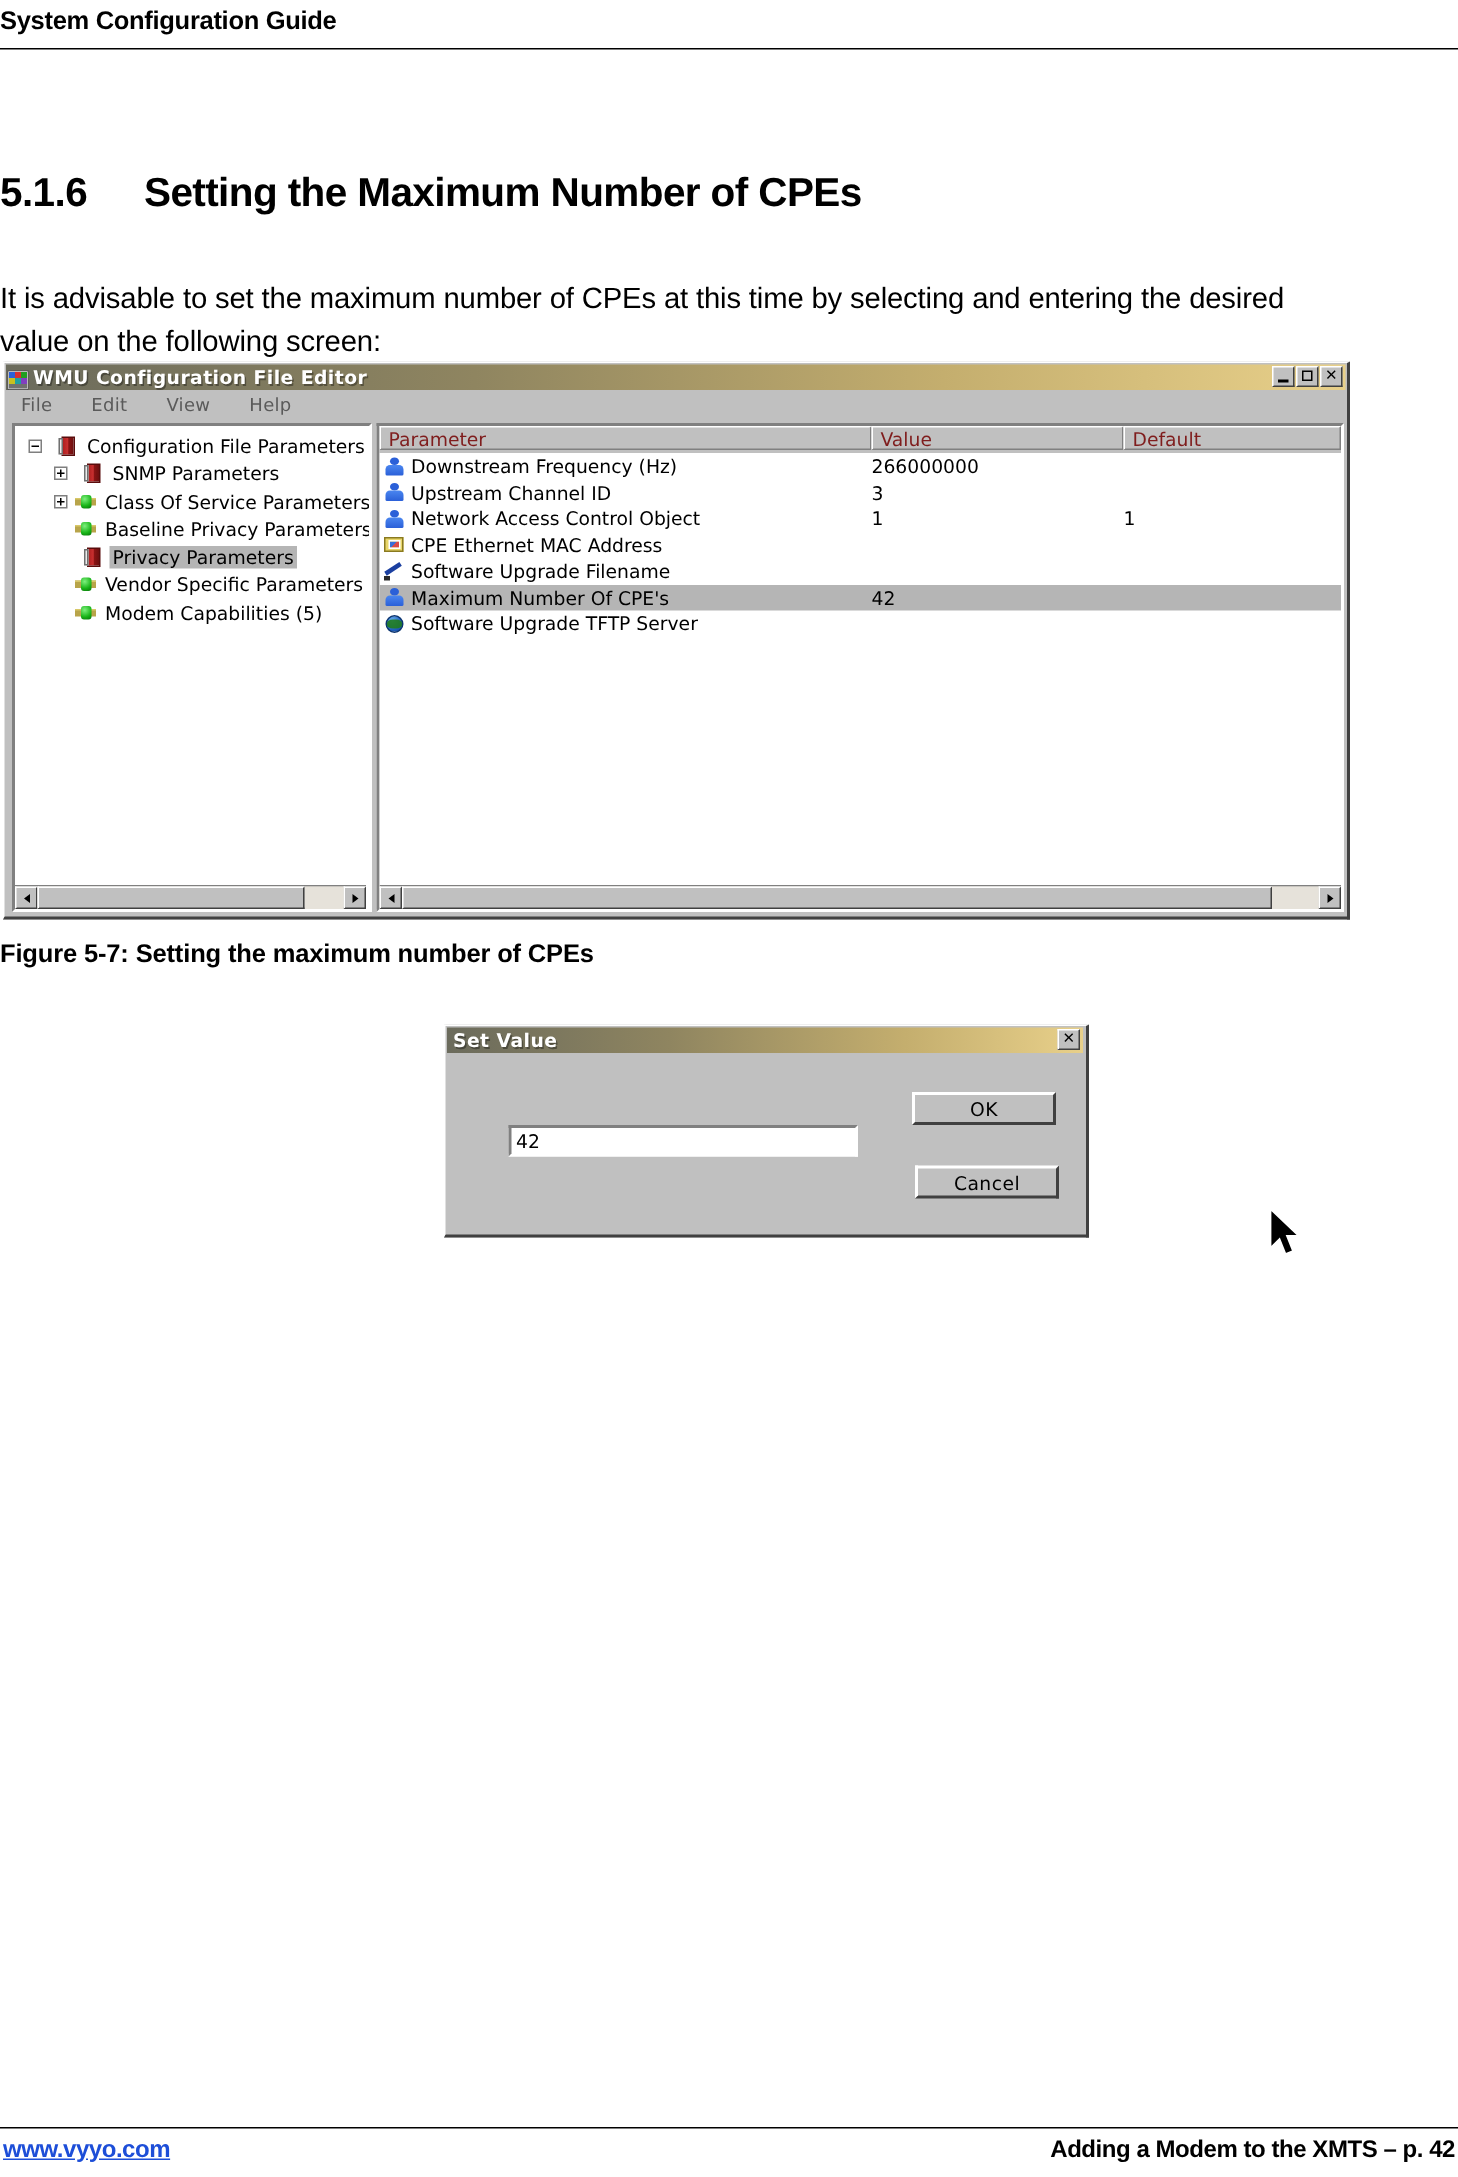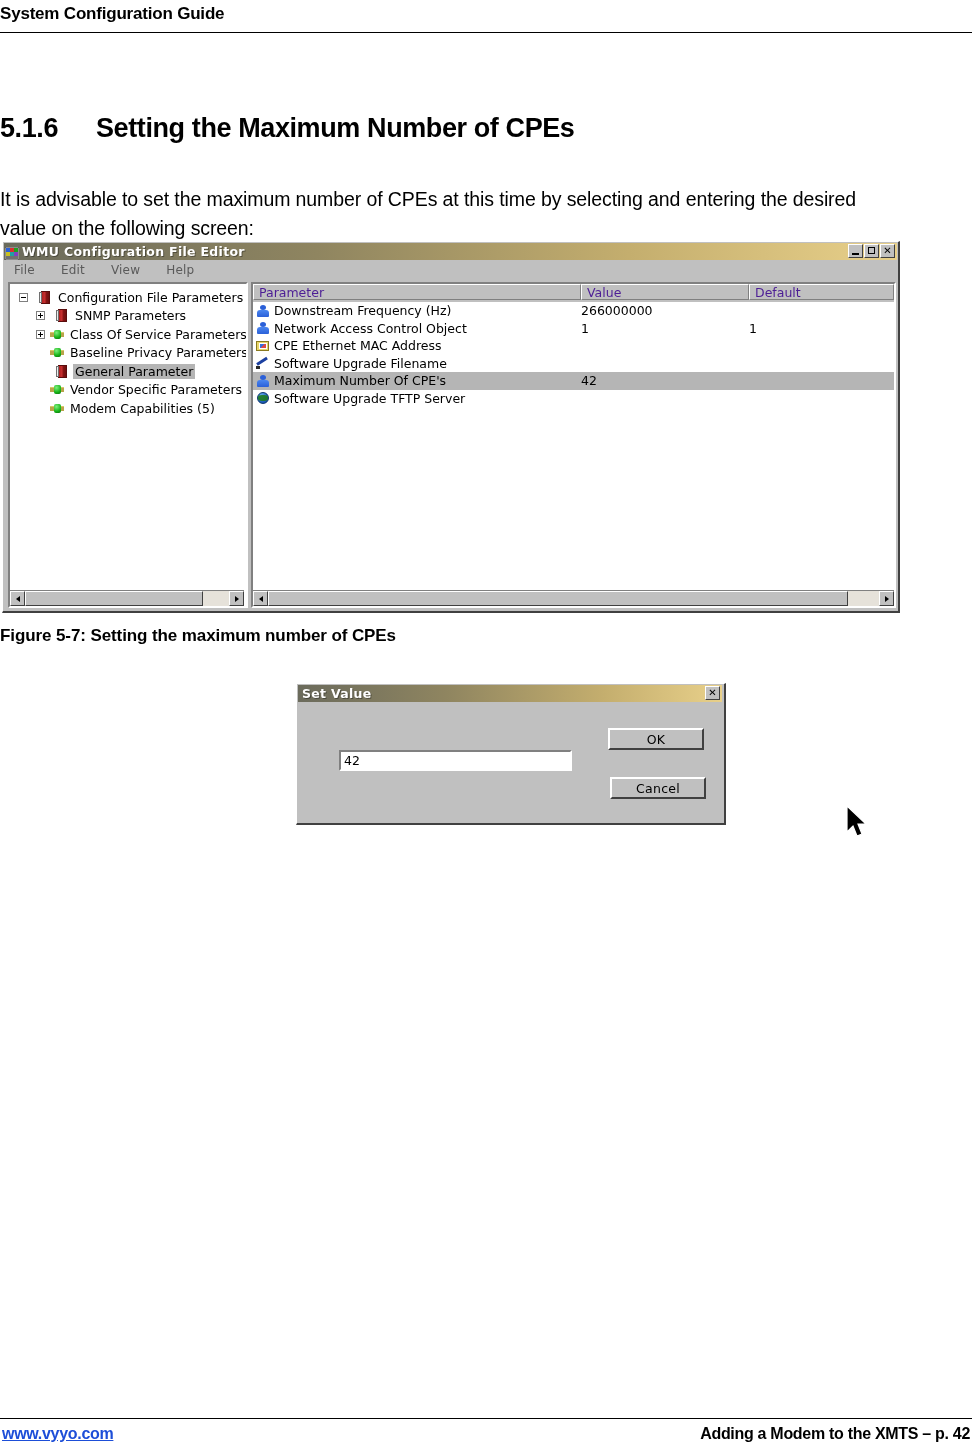--- a/index.html
+++ b/index.html
@@ -268,21 +268,21 @@
   }
   .lv-col {
     height: 16px;
     box-sizing: border-box;
     background: #c0c0c0;
     border-top: 1px solid #ffffff;
     border-left: 1px solid #ffffff;
     border-right: 1px solid #808080;
     border-bottom: 1px solid #808080;
     font-size: 12.5px;
-    color: #4c1d95;
+    color: #7f1d1d;
     display: flex;
     align-items: center;
     padding-left: 5px;
     white-space: nowrap;
   }
   .lv-col.c1 { width: 328px; }
   .lv-col.c2 { width: 168px; }
   .lv-col.c3 { flex: 1; }
 
   .lv-body {
@@ -624,21 +624,21 @@
         <span class="dotline" style="width:3px"></span>
         <span class="ico-node"></span>
         <span class="tree-label">Baseline Privacy Parameters</span>
       </div>
 
       <div class="tree-row selected">
         <span class="tree-indent" style="width:26px"></span>
         <span class="expander-spacer"></span>
         <span class="dotline"></span>
         <span class="ico-book"></span>
-        <span class="tree-label">General Parameter</span>
+        <span class="tree-label">Privacy Parameters</span>
       </div>
 
       <div class="tree-row">
         <span class="tree-indent" style="width:26px"></span>
         <span class="expander-spacer"></span>
         <span class="dotline" style="width:3px"></span>
         <span class="ico-node"></span>
         <span class="tree-label">Vendor Specific Parameters (</span>
       </div>
 
@@ -676,20 +676,28 @@
 
       <div class="lv-row">
         <span class="lv-cell-name">
           <span class="ico ico-person"></span>
           <span>Downstream Frequency  (Hz)</span>
         </span>
         <span class="lv-cell-val">266000000</span>
         <span class="lv-cell-def"></span>
       </div>
 
+      <div class="lv-row">
+        <span class="lv-cell-name">
+          <span class="ico ico-person"></span>
+          <span>Upstream Channel ID</span>
+        </span>
+        <span class="lv-cell-val">3</span>
+        <span class="lv-cell-def"></span>
+      </div>
 
       <div class="lv-row">
         <span class="lv-cell-name">
           <span class="ico ico-person"></span>
           <span>Network Access Control Object</span>
         </span>
         <span class="lv-cell-val">1</span>
         <span class="lv-cell-def">1</span>
       </div>
 

